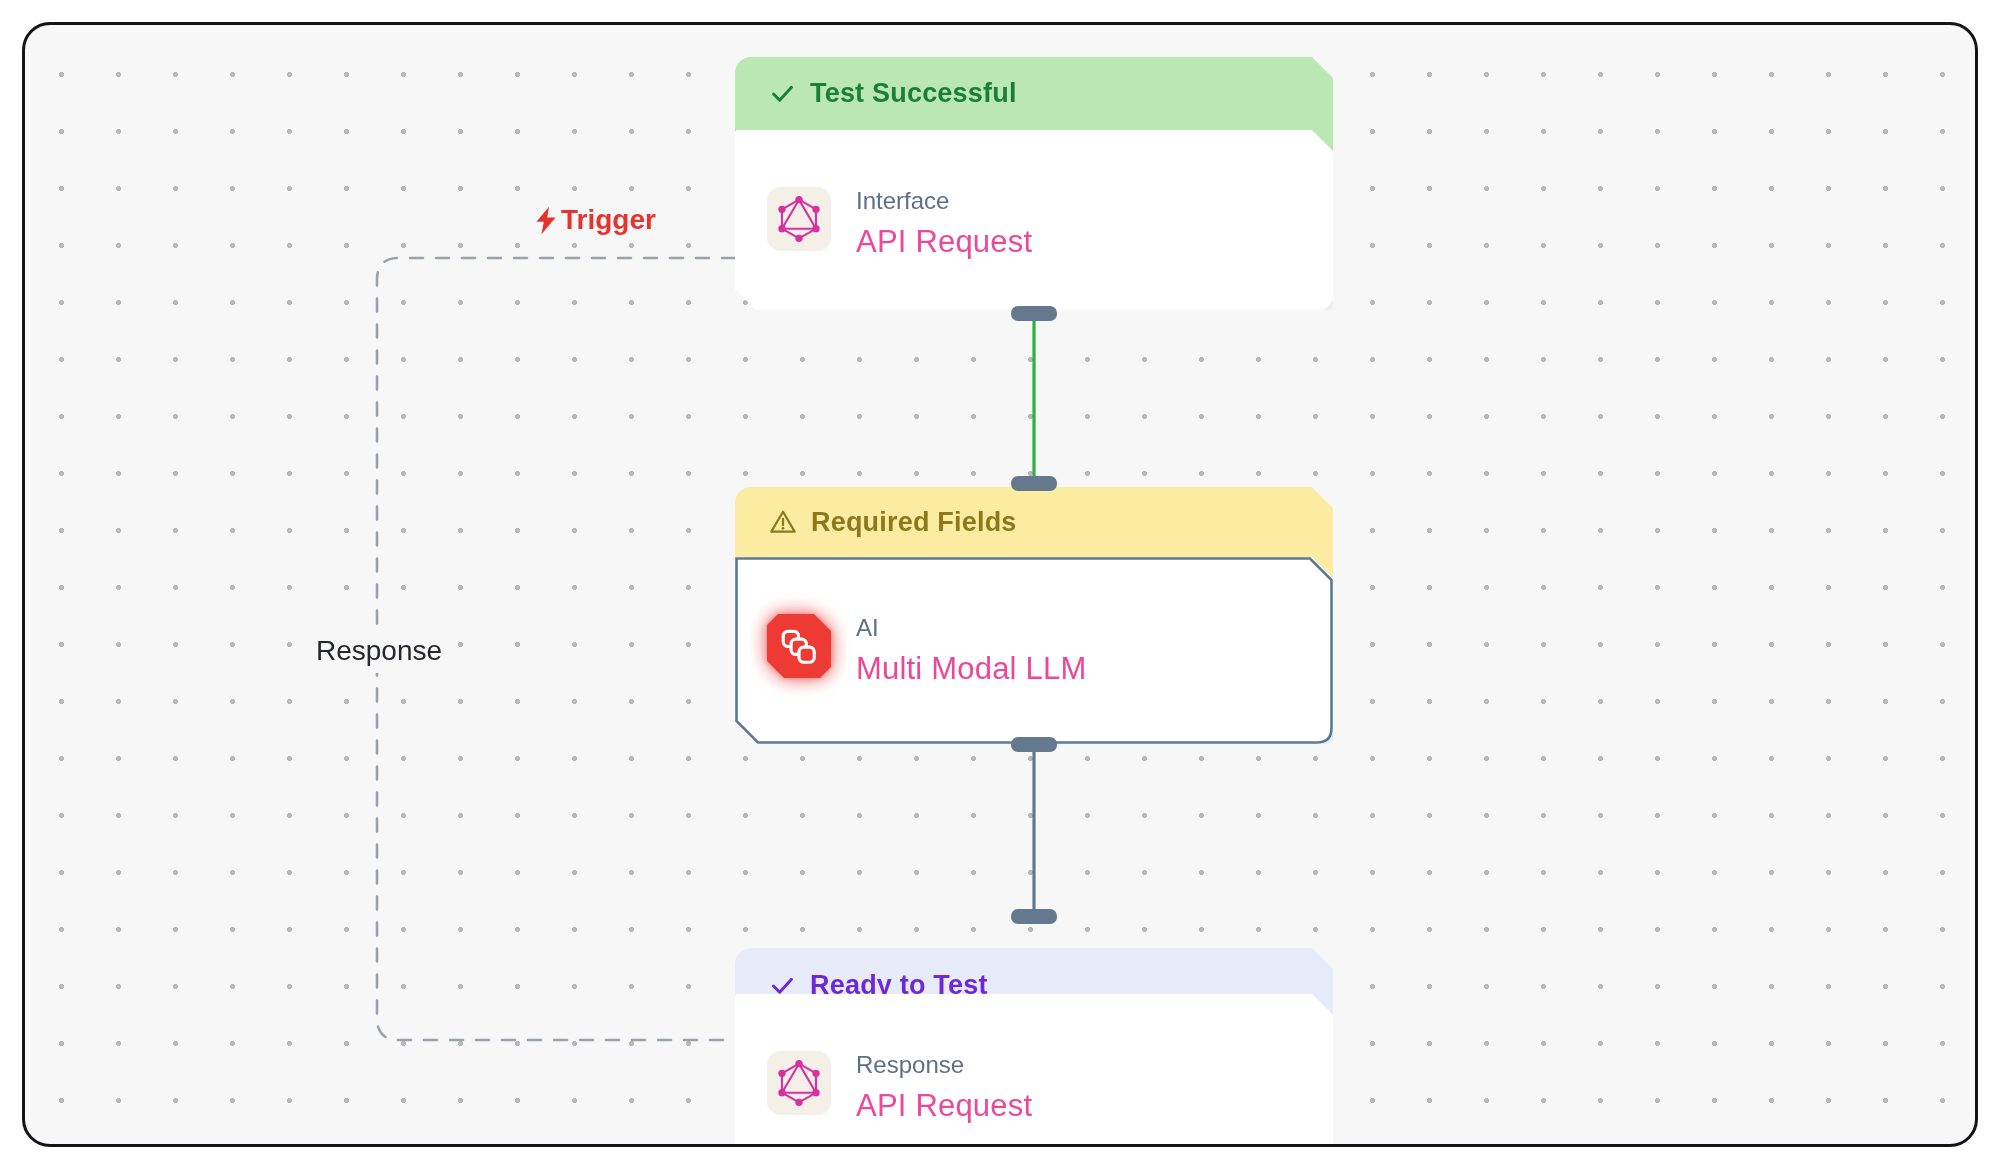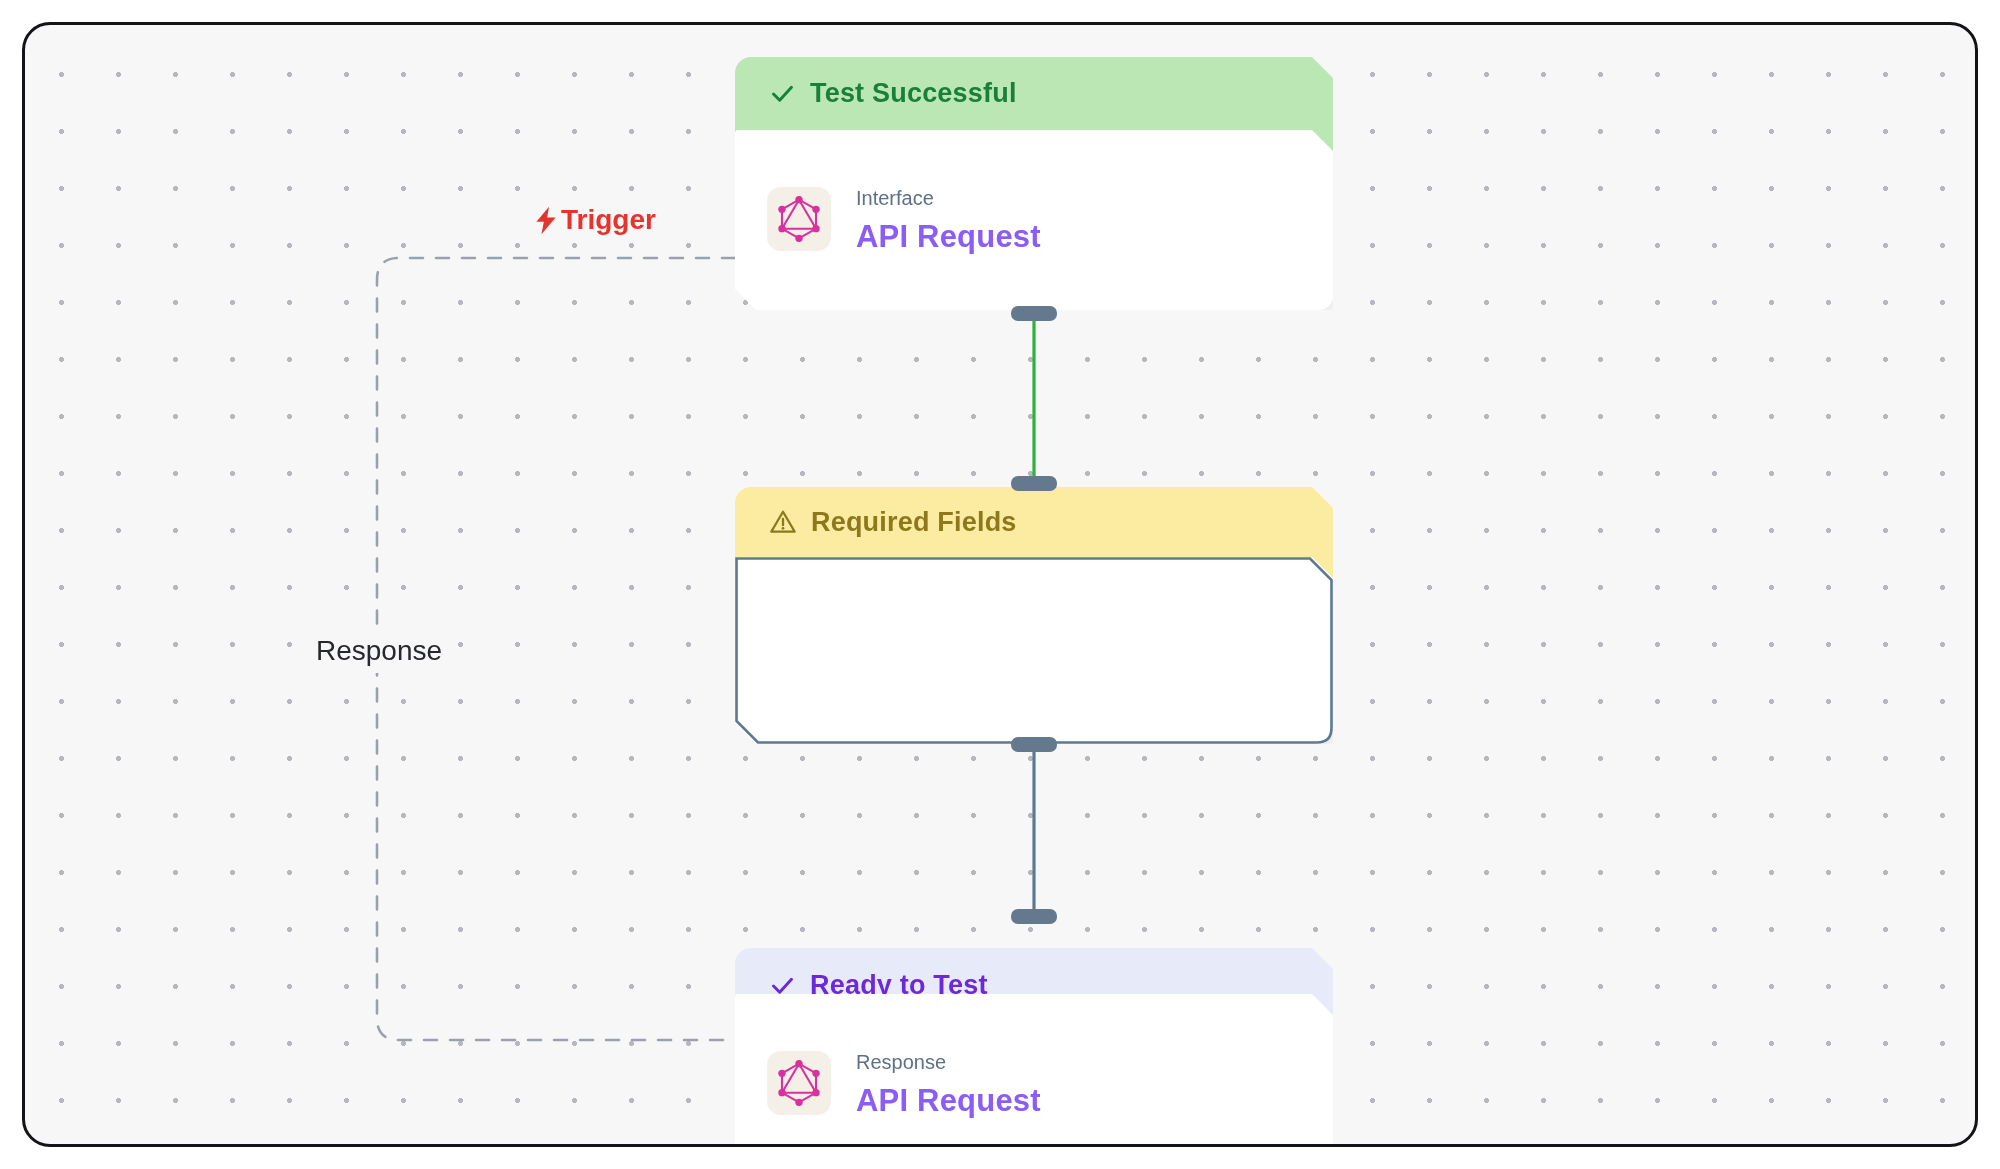--- a/index.html
+++ b/index.html
@@ -50,22 +50,22 @@
     filter:drop-shadow(0 2px 4px rgba(30,40,50,.10));
   }
   .body-content{display:flex;align-items:flex-start;padding:57px 0 0 32px;}
   .icon-tile{width:64px;height:64px;border-radius:14px;background:#f4efe7;
     display:flex;align-items:center;justify-content:center;flex:0 0 auto;}
   .red-glow{filter:drop-shadow(0 0 9px rgba(240,60,60,.66)) drop-shadow(0 0 3px rgba(240,60,60,.45));flex:0 0 auto;}
   .red-tile{width:64px;height:64px;background:#ee3a34;
     clip-path:polygon(11px 0,calc(100% - 17px) 0,100% 17px,100% calc(100% - 11px),calc(100% - 11px) 100%,17px 100%,0 calc(100% - 17px),0 11px);
     display:flex;align-items:center;justify-content:center;}
   .text-col{margin-left:25px;}
-  .category{font-size:20px;line-height:1.15;color:#5e7087;}
-  .title{font-size:31px;line-height:1.2;font-weight:700;color:#8b5cf6;margin-top:8px;letter-spacing:.2px;}
+  .category{font-size:24px;line-height:1.15;color:#5e7087;}
+  .title{font-size:31px;line-height:1.2;font-weight:400;color:#ec4899;margin-top:8px;letter-spacing:.2px;}
   
   .n1 .node-header{top:35px;height:97px;background:#bbe7b4;color:#1a8038;}
   .n1 .header-row{height:73px;}
   .n1 .node-body{top:108px;height:180px;}
   .n2 .node-header{top:465px;height:94px;background:#fbeca2;color:#8d791c;}
   .n2 .header-row{height:70px;}
   .n2 .node-body{top:535px;height:187px;}
   .n3 .node-header{top:926px;height:100px;background:#e7ebf9;color:#6d28d9;}
   .n3 .header-row{height:74px;}
   .n3 .node-body{top:972px;height:280px;}
@@ -140,20 +140,35 @@
           <line x1="12" y1="9.4" x2="12" y2="14.6" stroke="currentColor" stroke-width="2" stroke-linecap="round"></line>
           <circle cx="12" cy="17.4" r="1.2" fill="currentColor"></circle>
         </svg>
         <span>Required Fields</span>
       </div>
     </div>
     <div class="node-body">
       <svg class="border-overlay" width="598" height="187" viewBox="0 0 598 187">
         <path d="M1.5 1.5 H575 L596.5 23 V171 Q596.5 185.5 582 185.5 H23 L1.5 164 Z" fill="none" stroke-width="2.6" stroke="#5d7992"></path>
       </svg>
+      <div class="body-content">
+        <div class="red-glow">
+          <div class="red-tile">
+            <svg width="42" height="42" viewBox="0 0 40 40">
+              <rect x="5" y="6" width="14.5" height="14.5" rx="4.5" fill="none" stroke="#ffffff" stroke-width="3"></rect>
+              <rect x="12.5" y="13.5" width="14.5" height="14.5" rx="4.5" fill="#ee3a34" stroke="#ffffff" stroke-width="3"></rect>
+              <rect x="20" y="21" width="14.5" height="14.5" rx="4.5" fill="#ee3a34" stroke="#ffffff" stroke-width="3"></rect>
+            </svg>
+          </div>
+        </div>
+        <div class="text-col">
+          <div class="category">AI</div>
+          <div class="title">Multi Modal LLM</div>
+        </div>
+      </div>
     </div>
   </div>
 
   <div class="n3">
     <div class="node-header">
       <div class="header-row">
         <svg width="27" height="27" viewBox="0 0 24 24">
           <path d="M4 12.5 L9.5 18 L20 6.5" fill="none" stroke="currentColor" stroke-width="2.6" stroke-linecap="round" stroke-linejoin="round"></path>
         </svg>
         <span>Ready to Test</span>

